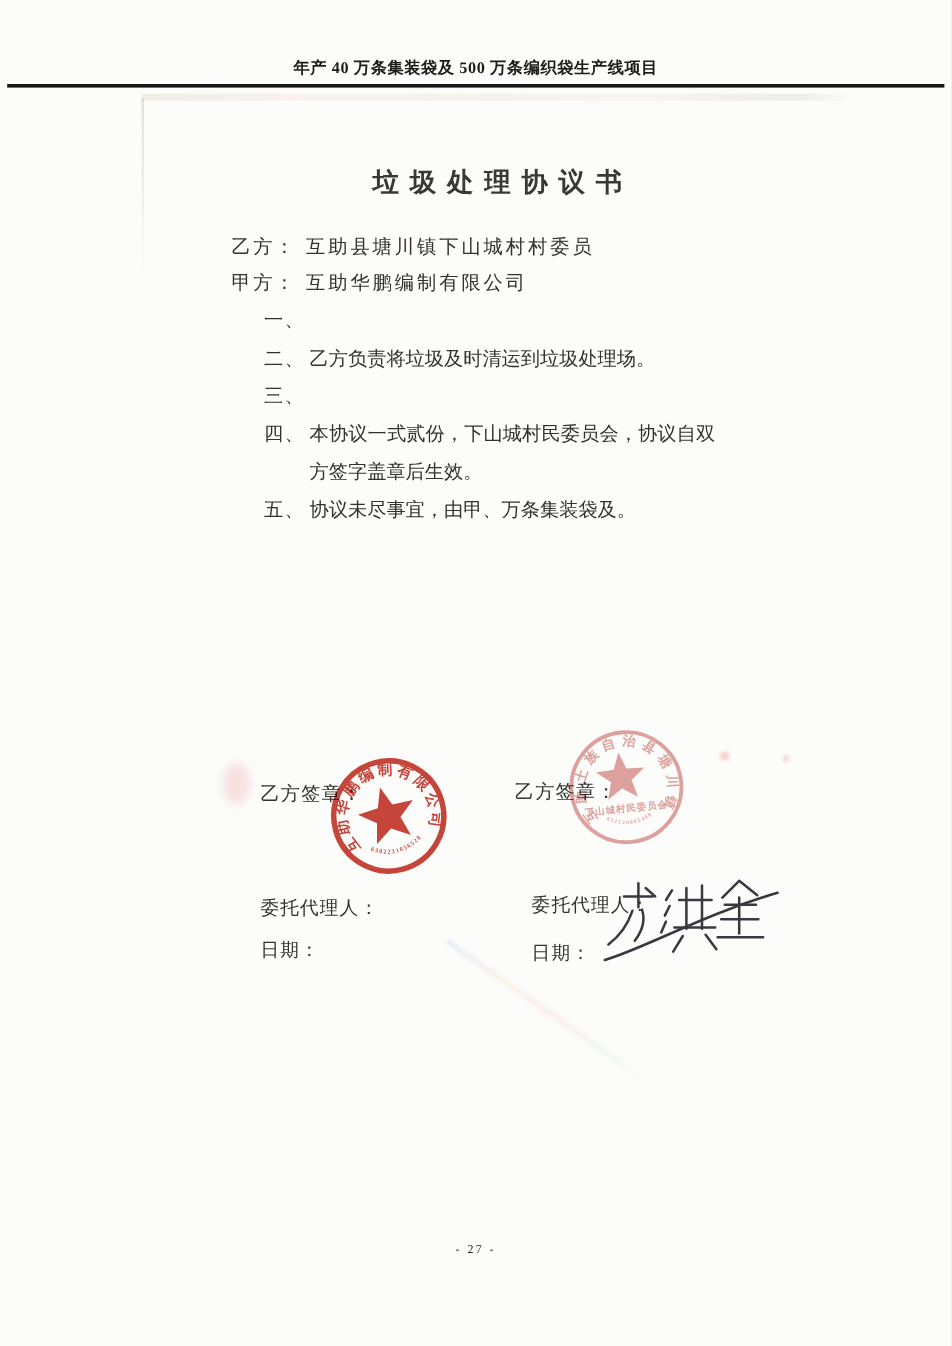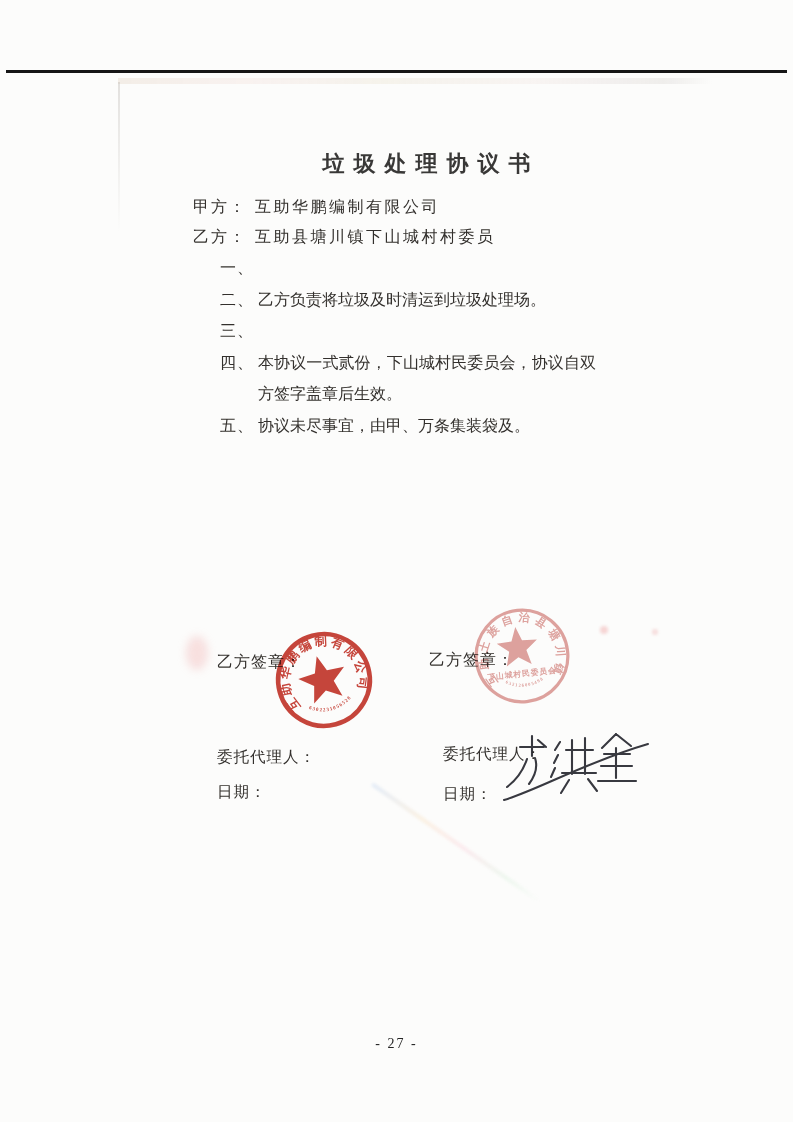--- a/index.html
+++ b/index.html
@@ -43,21 +43,21 @@
   .smudge-pink{
     position:absolute;left:186px;top:636px;width:22px;height:34px;
     background:rgba(238,160,160,.30);border-radius:50%;filter:blur(4px);
   }
   .dot-pink-1{position:absolute;left:600px;top:626px;width:8px;height:8px;
     background:rgba(236,150,150,.38);border-radius:50%;filter:blur(1.5px);}
   .dot-pink-2{position:absolute;left:652px;top:629px;width:6px;height:6px;
     background:rgba(236,150,150,.30);border-radius:50%;filter:blur(1.5px);}
   
   .doc-title{
-    position:absolute;left:118px;top:133px;width:594px;margin:16px;
+    position:absolute;left:118px;top:133px;width:594px;margin:4px;
     text-align:center;font-size:22px;font-weight:600;
     letter-spacing:9px;color:#393837;
   }
   .body-flow{
     position:absolute;left:193px;top:192px;width:403px;
     font-size:16px;line-height:31.5px;color:#33302d;
   }
   .party-line{line-height:30px;white-space:nowrap;}
   .party-label{letter-spacing:2px;}
   .party-name{margin-left:8px;letter-spacing:2.5px;}
@@ -75,41 +75,42 @@
   .lbl-agent-b{left:443px;top:744px;font-size:15.5px;}
   .lbl-date-b{left:443px;top:784px;font-size:15.5px;}
   .stamp{position:absolute;mix-blend-mode:multiply;}
   .stamp-a{left:269px;top:625px;opacity:.92;}
   .stamp-b{left:467px;top:601px;opacity:.82;}
   .stamp text{font-family:"Liberation Serif","DejaVu Serif",serif;font-weight:600;}
   .signature{position:absolute;left:498px;top:726px;opacity:.9;}
   
   .footer-page{
     position:absolute;left:0;top:1036px;width:100%;text-align:center;
-    font-size:14px;letter-spacing:2px;color:#242424;
+    font-size:10px;letter-spacing:2px;color:#242424;
   }
 </style>
 </head>
 <body>
 
 <div class="page">
 
+  <div class="report-header">年产 40 万条集装袋及 500 万条编织袋生产线项目</div>
   <div class="header-rule"></div>
 
   <div class="photo-top-edge"></div>
   <div class="photo-left-edge"></div>
 
   <h1 class="doc-title">垃圾处理协议书</h1>
 
   <div class="body-flow">
     <div class="party-line">
-      <span class="party-label">甲方：</span><span class="party-name">互助华鹏编制有限公司</span>
+      <span class="party-label">乙方：</span><span class="party-name">互助县塘川镇下山城村村委员</span>
     </div>
     <div class="party-line">
-      <span class="party-label">乙方：</span><span class="party-name">互助县塘川镇下山城村村委员</span>
+      <span class="party-label">甲方：</span><span class="party-name">互助华鹏编制有限公司</span>
     </div>
 
 
     <div class="clauses">
       <div class="clause">
         <span class="clause-num">一、</span>
       </div>
       <div class="clause">
         <span class="clause-num">二、</span>
         <span class="clause-text">乙方负责将垃圾及时清运到垃圾处理场。</span>

